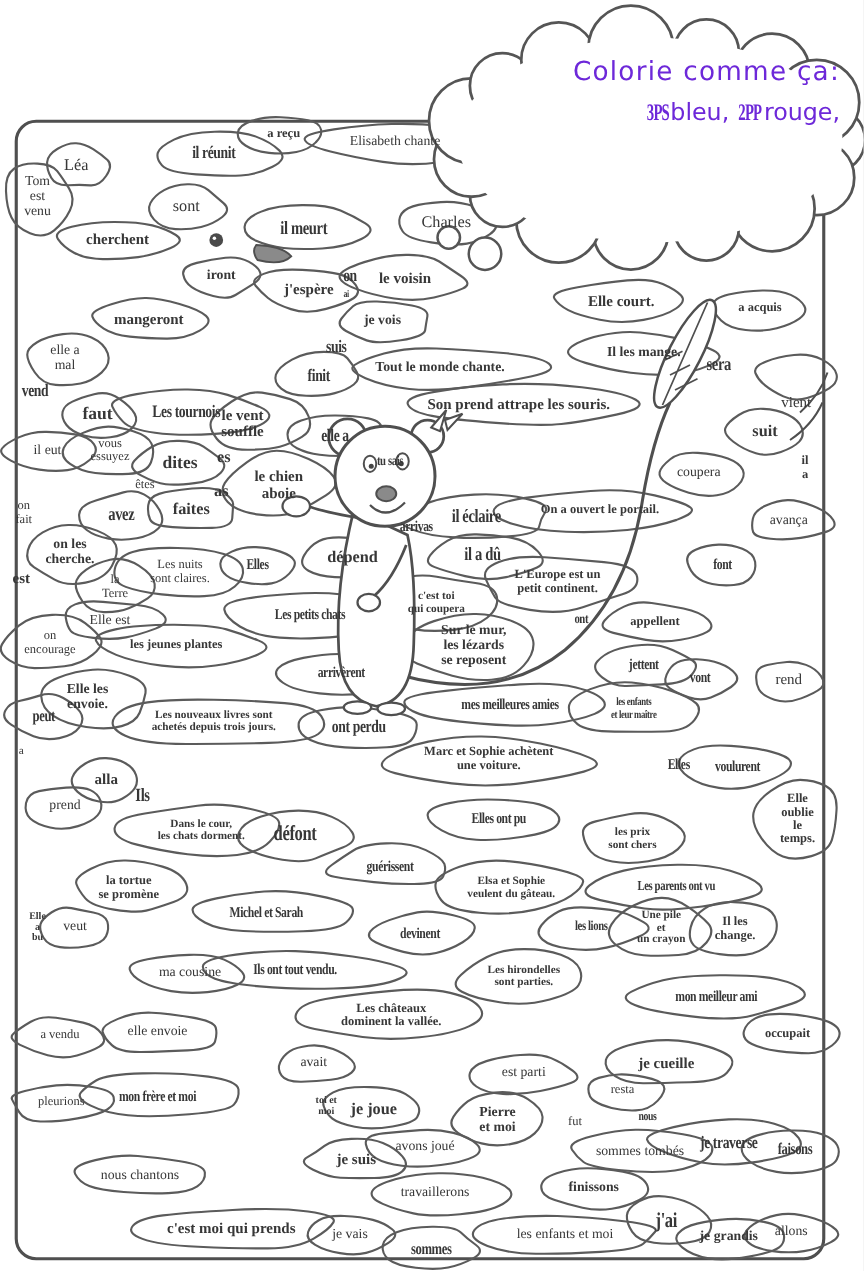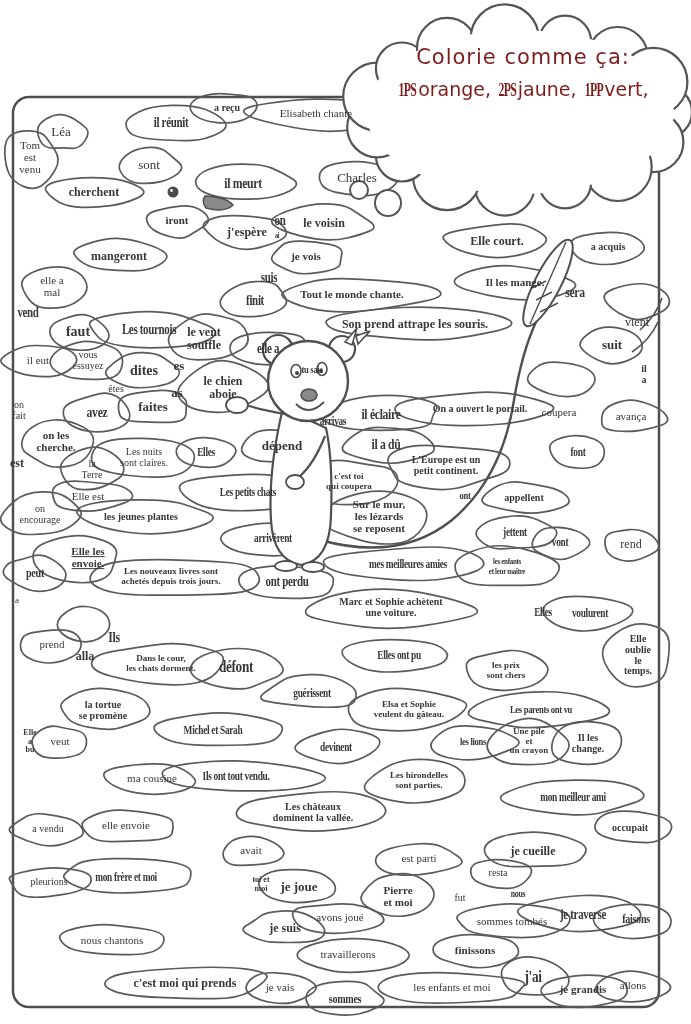--- a/index.html
+++ b/index.html
@@ -6,22 +6,22 @@
   .page{position:relative;width:691px;height:1024px;background:#ffffff;overflow:hidden;
         font-family:"Liberation Serif", serif;}
   svg#art{position:absolute;left:0;top:0;width:691px;height:1024px;}
   #labels{position:absolute;left:0;top:0;width:691px;height:1024px;pointer-events:none;}
   .lab{position:absolute;transform:translate(-50%,-50%);color:#373737;
        white-space:pre-line;text-align:center;line-height:1.08;
        font-family:"Liberation Serif", serif;}
   .st-b{font-weight:bold;}
   .st-r{font-weight:normal;}
   .st-n{font-weight:bold;transform:translate(-50%,-50%) scaleX(0.78);letter-spacing:-0.4px;}
-  #cloud-text{position:absolute;left:374px;top:42px;width:298px;text-align:center;
-              color:#7f1d1d;}
+  #cloud-text{position:absolute;left:374px;top:42px;width:298px;text-align:right;
+              color:#6d28d9;}
   .cl-line{line-height:31px;white-space:nowrap;}
   .cl-word{font-family:"DejaVu Sans", sans-serif;font-size:19px;letter-spacing:0px;}
   .cl-title{font-family:"DejaVu Sans", sans-serif;font-size:21px;letter-spacing:1px;}
   .cl-code{font-family:"Liberation Serif", serif;font-weight:bold;font-size:19px;
            display:inline-block;transform:scaleX(0.62);margin:0 -4px;letter-spacing:-1px;}
 </style>
 </head>
 <body>
 
 <div class="page">
@@ -217,28 +217,28 @@
       <span class="lab st-n" style="left: 269px; top: 278px; font-size: 14px;">suis</span>
       <span class="lab st-n" style="left: 255px; top: 301px; font-size: 14px;">finit</span>
       <span class="lab st-b" style="left: 352px; top: 295px; font-size: 11px;">Tout le monde chante.</span>
       <span class="lab st-b" style="left: 497px; top: 241px; font-size: 12px;">Elle court.</span>
       <span class="lab st-b" style="left: 415px; top: 324px; font-size: 12px;">Son prend attrape les souris.</span>
       <span class="lab st-b" style="left: 608px; top: 247px; font-size: 10px;">a acquis</span>
       <span class="lab st-b" style="left: 515px; top: 283px; font-size: 11px;">Il les mange.</span>
       <span class="lab st-n" style="left: 575px; top: 292px; font-size: 15px;">sera</span>
       <span class="lab st-r" style="left: 637px; top: 302px; font-size: 12px; margin-top: 20px;">vient</span>
       <span class="lab st-b" style="left: 612px; top: 345px; font-size: 13px;">suit</span>
-      <span class="lab st-r" style="left: 559px; top: 379px; font-size: 11px; margin-top: 34px;">coupera</span>
+      <span class="lab st-r" style="left: 559px; top: 379px; font-size: 11px;">coupera</span>
       <span class="lab st-b" style="left: 644px; top: 375px; font-size: 10px;">il
 a</span>
       <span class="lab st-r" style="left: 631px; top: 417px; font-size: 11px;">avança</span>
       <span class="lab st-n" style="left: 28px; top: 313px; font-size: 14px;">vend</span>
       <span class="lab st-b" style="left: 78px; top: 332px; font-size: 14px;">faut</span>
       <span class="lab st-n" style="left: 149px; top: 330px; font-size: 14px;">Les tournois</span>
-      <span class="lab st-b" style="left: 204px; top: 339px; font-size: 12px;">le vent
+      <span class="lab st-b" style="left: 194px; top: 339px; font-size: 12px;">le vent
 souffle</span>
       <span class="lab st-r" style="left: 38px; top: 361px; font-size: 11px;">il eut</span>
       <span class="lab st-r" style="left: 88px; top: 361px; font-size: 10px;">vous
 essuyez</span>
       <span class="lab st-b" style="left: 144px; top: 371px; font-size: 14px;">dites</span>
       <span class="lab st-b" style="left: 179px; top: 366px; font-size: 13px;">es</span>
       <span class="lab st-r" style="left: 116px; top: 389px; font-size: 10px;">êtes</span>
       <span class="lab st-b" style="left: 177px; top: 393px; font-size: 13px;">as</span>
       <span class="lab st-b" style="left: 223px; top: 388px; font-size: 12px;">le chien
 aboie</span>
@@ -308,27 +308,27 @@
       <span class="lab st-b" style="left: 630px; top: 828px; font-size: 10px;">occupait</span>
       <span class="lab st-b" style="left: 533px; top: 851px; font-size: 12px;">je cueille</span>
       <span class="lab st-r" style="left: 419px; top: 859px; font-size: 11px;">est parti</span>
       <span class="lab st-b" style="left: 313px; top: 813px; font-size: 10px;">Les châteaux
 dominent la vallée.</span>
       <span class="lab st-r" style="left: 251px; top: 851px; font-size: 11px;">avait</span>
       <span class="lab st-r" style="left: 88px; top: 497px; font-size: 11px;">Elle est</span>
       <span class="lab st-b" style="left: 141px; top: 517px; font-size: 10px;">les jeunes plantes</span>
       <span class="lab st-r" style="left: 40px; top: 515px; font-size: 10px;">on
 encourage</span>
-      <span class="lab st-b" style="left: 88px; top: 558px; font-size: 11px; text-decoration: underline;">Elle les
+      <span class="lab st-b" style="left: 70px; top: 558px; font-size: 11px;">Elle les
 envoie.</span>
       <span class="lab st-n" style="left: 35px; top: 573px; font-size: 13px;">peut</span>
       <span class="lab st-r" style="left: 17px; top: 601px; font-size: 9px;">a</span>
       <span class="lab st-b" style="left: 171px; top: 577px; font-size: 9px;">Les nouveaux livres sont
 achetés depuis trois jours.</span>
-      <span class="lab st-b" style="left: 85px; top: 624px; font-size: 12px; margin-top: 32px;">alla</span>
+      <span class="lab st-b" style="left: 85px; top: 624px; font-size: 12px;">alla</span>
       <span class="lab st-n" style="left: 114px; top: 637px; font-size: 15px;">Ils</span>
       <span class="lab st-r" style="left: 52px; top: 645px; font-size: 11px;">prend</span>
       <span class="lab st-b" style="left: 161px; top: 664px; font-size: 9px;">Dans le cour,
 les chats dorment.</span>
       <span class="lab st-n" style="left: 236px; top: 667px; font-size: 17px;">défont</span>
       <span class="lab st-b" style="left: 103px; top: 711px; font-size: 10px;">la tortue
 se promène</span>
       <span class="lab st-r" style="left: 60px; top: 742px; font-size: 11px;">veut</span>
       <span class="lab st-b" style="left: 30px; top: 742px; font-size: 8px;">Elle
 a
@@ -360,15 +360,15 @@
       <span class="lab st-b" style="left: 475px; top: 951px; font-size: 11px;">finissons</span>
       <span class="lab st-n" style="left: 583px; top: 915px; font-size: 14px;">je traverse</span>
       <span class="lab st-n" style="left: 636px; top: 919px; font-size: 13px;">faisons</span>
       <span class="lab st-n" style="left: 533px; top: 977px; font-size: 17px;">j'ai</span>
       <span class="lab st-b" style="left: 583px; top: 990px; font-size: 11px;">je grandis</span>
       <span class="lab st-r" style="left: 633px; top: 986px; font-size: 11px;">allons</span>
     </div>
 
   <div id="cloud-text">
       <div class="cl-line"><span class="cl-title">Colorie comme ça:</span></div>
-      <div class="cl-line"><span class="cl-code">1PS</span><span class="cl-word">orange, </span><span class="cl-code">2PS</span><span class="cl-word">jaune,  </span><span class="cl-code">1PP</span><span class="cl-word">vert,</span></div>
+      <div class="cl-line"><span class="cl-code">3PS</span><span class="cl-word">bleu, </span><span class="cl-code">2PP</span><span class="cl-word">rouge,</span></div>
     </div>
 </div>
 
 </body></html>

